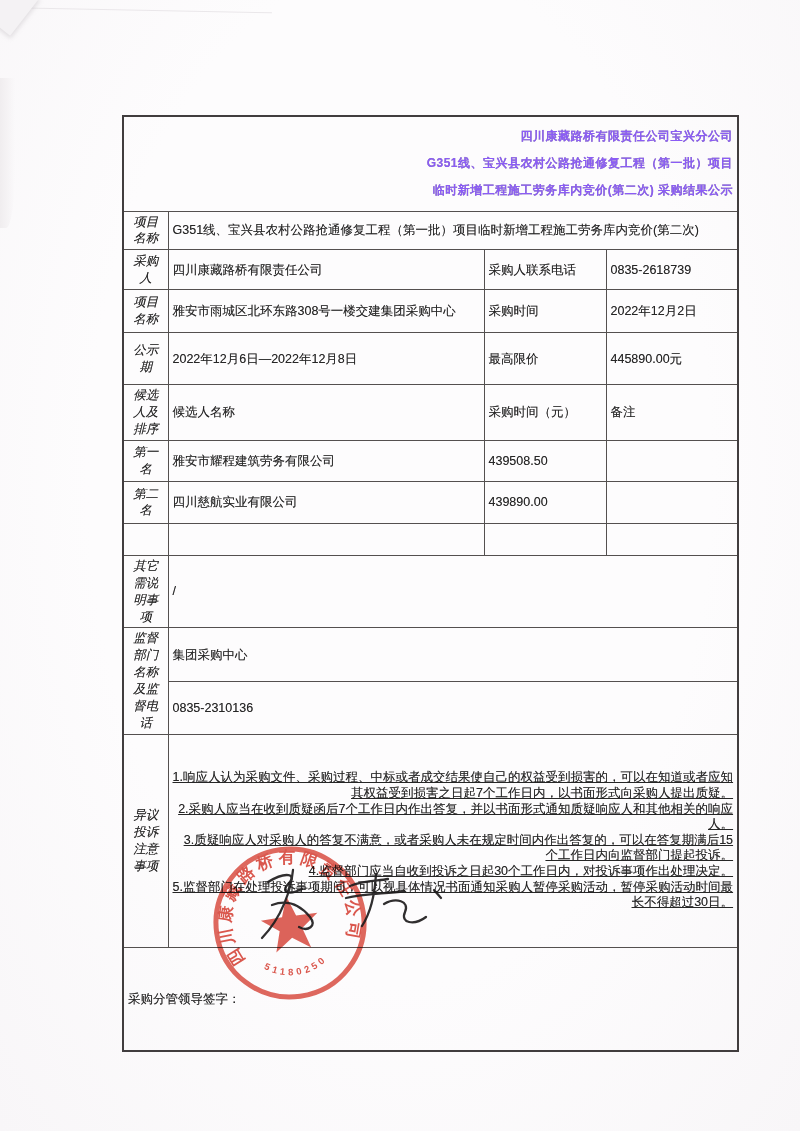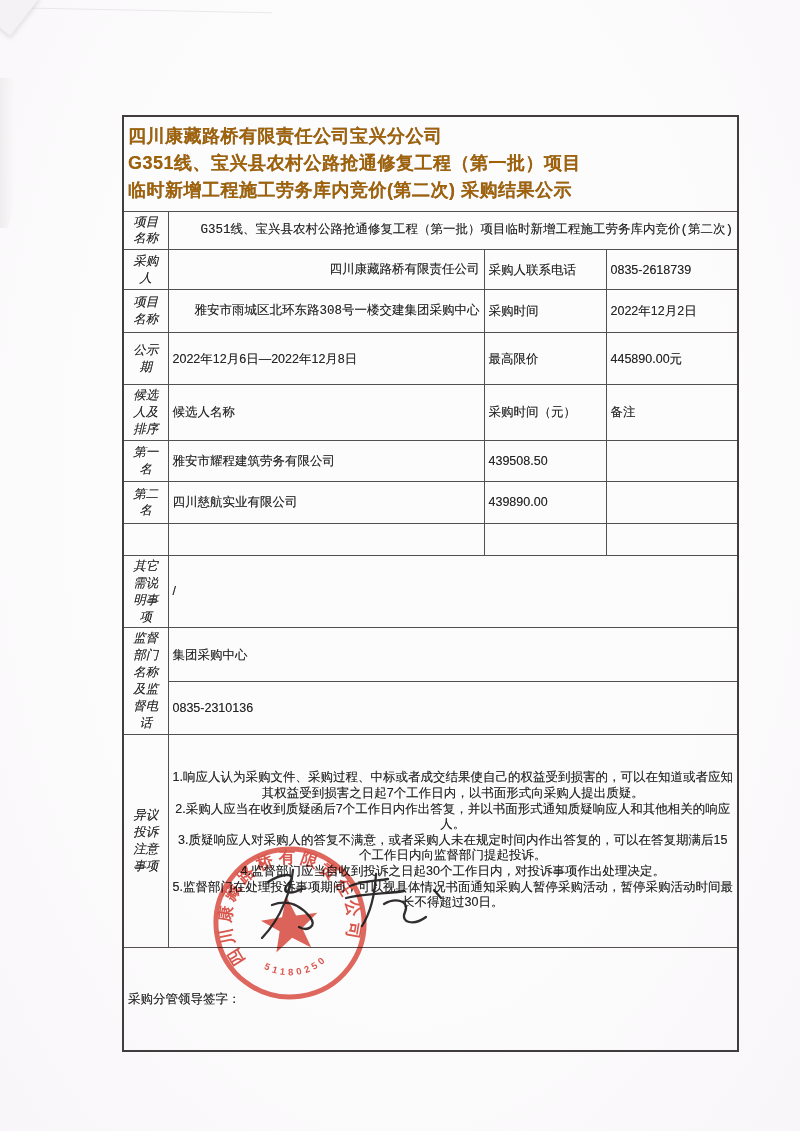--- a/index.html
+++ b/index.html
@@ -16,26 +16,26 @@
 
   table.doc{
     position:absolute;left:122px;top:115px;width:617px;
     border-collapse:collapse;table-layout:fixed;
     font-size:12.5px;line-height:1.32;
     text-shadow:0 0 .5px rgba(45,42,44,.5);
   }
   table.doc td{border:1px solid #54504f;padding:2px 4px;vertical-align:middle;overflow:hidden;}
   table.doc{border:2px solid #413d3e;}
   td.c{}
-  td.l{text-align:right;padding-left:9px;font-family:Liberation Mono, monospace;}
+  td.l{text-align:left;padding-left:9px;}
   td.lab{text-align:center;padding:2px 3px;line-height:1.35;font-style:italic;}
-  td.title-cell{text-align:left;font-weight:bold;font-size:18px;padding-top:8px;vertical-align:top;color:#a16207;}
+  td.title-cell{text-align:right;font-weight:bold;font-size:12px;padding-top:8px;vertical-align:top;color:#8b5cf6;}
   .title-line{line-height:27px;letter-spacing:.5px;}
   td.complaint-cell{padding:8px 10px;vertical-align:middle;}
-  .complaint-item{margin:0;text-align:center;line-height:15.6px;}
+  .complaint-item{margin:0;text-align:right;line-height:15.6px;text-decoration:underline;}
   td.sig-cell{position:relative;padding-left:7px;vertical-align:middle;}
 
   .overlay{position:absolute;pointer-events:none;}
   .stamp-wrap{left:210px;top:843px;width:160px;height:160px;transform:rotate(-8deg);opacity:.85;mix-blend-mode:multiply;}
   .sig-wrap{left:238px;top:862px;width:225px;height:90px;opacity:.92;}
 </style>
 </head>
 <body>
 
 <div class="crease-top"></div>

